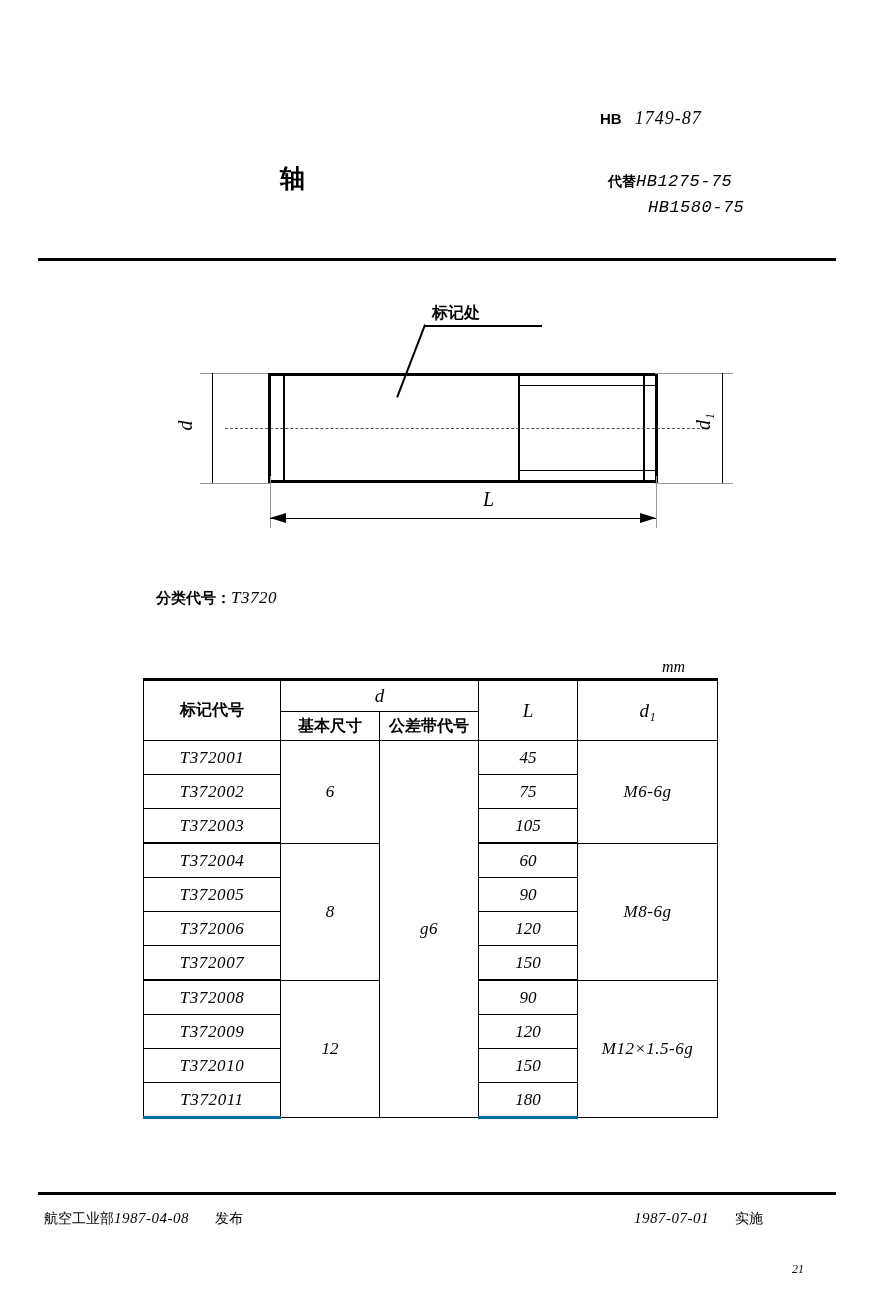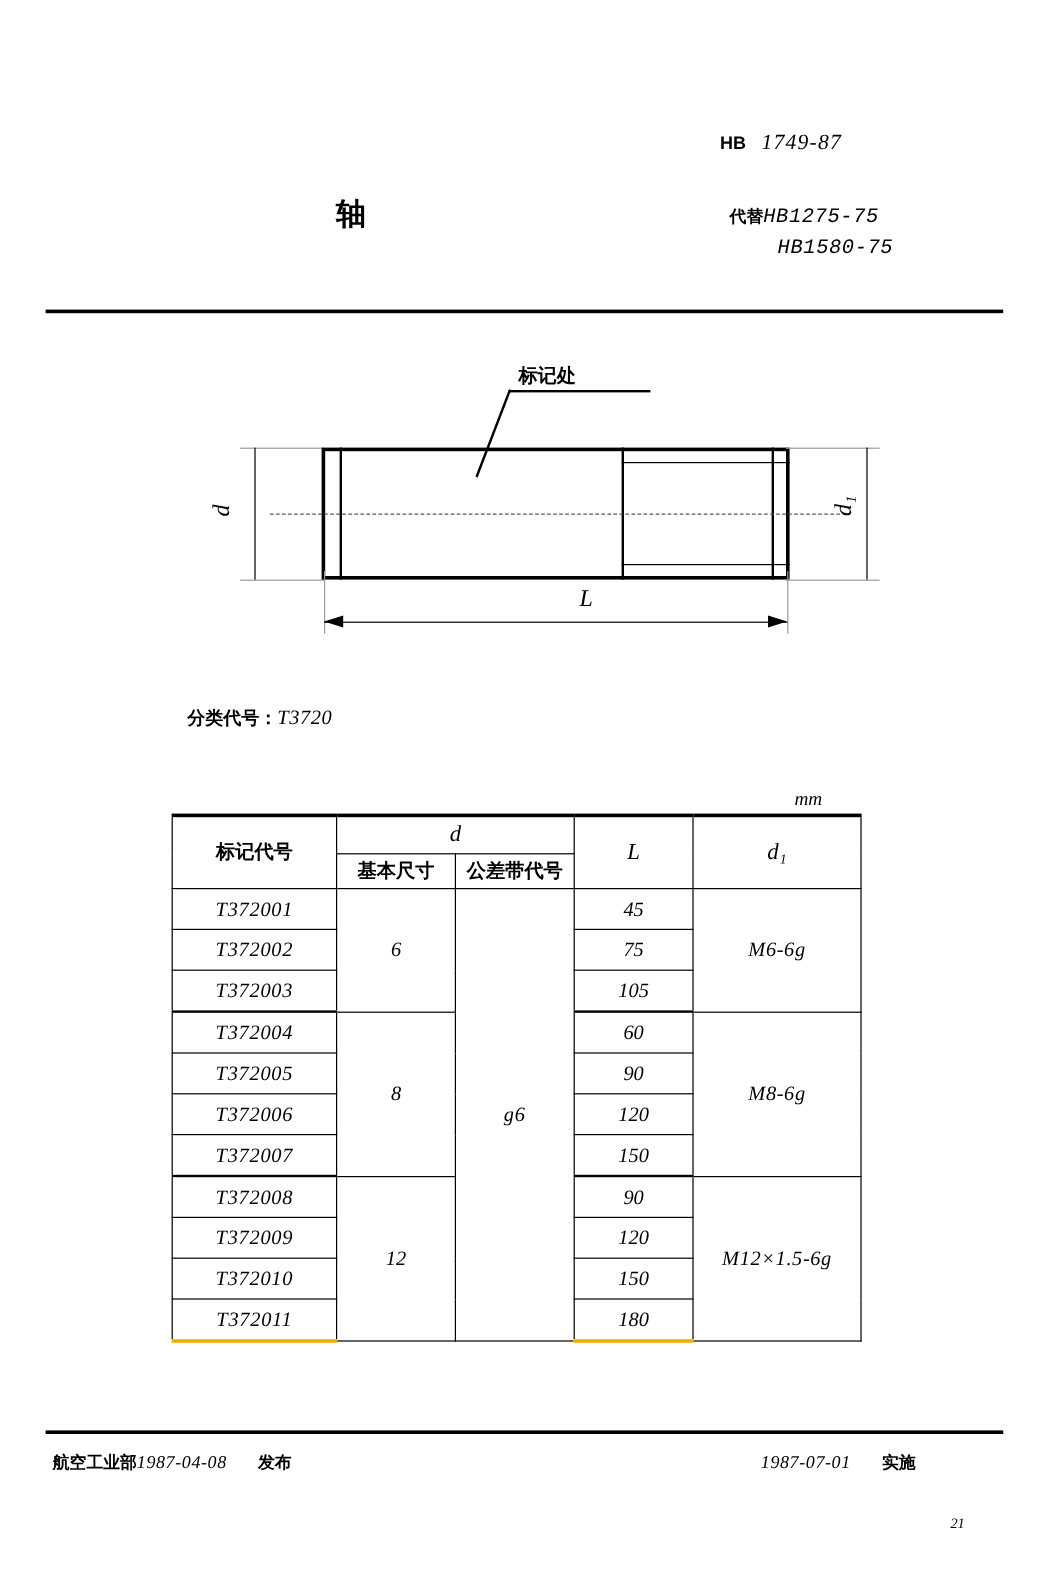--- a/index.html
+++ b/index.html
@@ -341,21 +341,21 @@
   }
   .tbl .cell-thread {
     font-family: "Liberation Serif", "DejaVu Serif", serif;
     font-style: italic;
     font-size: 17px;
     letter-spacing: 0.5px;
   }
   .tbl .r-code { height: 33px; }
   .tbl tr.grp-end > td { border-bottom: 2px solid #000; }
   .tbl .top-edge { border-top: 3px solid #000; }
-  .tbl .bot-edge { border-bottom: 3px solid #eab308; }
+  .tbl .bot-edge { border-bottom: 3px solid #0369a1; }
   .sub-hdr { height: 28px; }
 
   
   .rule-bot {
     position: absolute;
     left: 38px; top: 1192px;
     width: 798px; height: 3px;
     background: #000;
   }
   .ftr-left {
@@ -365,21 +365,21 @@
     white-space: nowrap;
   }
   .ftr-right {
     position: absolute;
     left: 634px; top: 1210px;
     font-size: 15px;
     white-space: nowrap;
   }
   .ftr-cn {
     font-family: "Liberation Sans", "DejaVu Sans", sans-serif;
-    font-weight: bold;
+    font-weight: normal;
     font-size: 14px;
   }
   .ftr-date {
     font-family: "Liberation Serif", "DejaVu Serif", serif;
     font-style: italic;
     font-size: 15px;
     letter-spacing: 0.5px;
   }
   .ftr-gap { display: inline-block; width: 26px; }
   .page-no {

